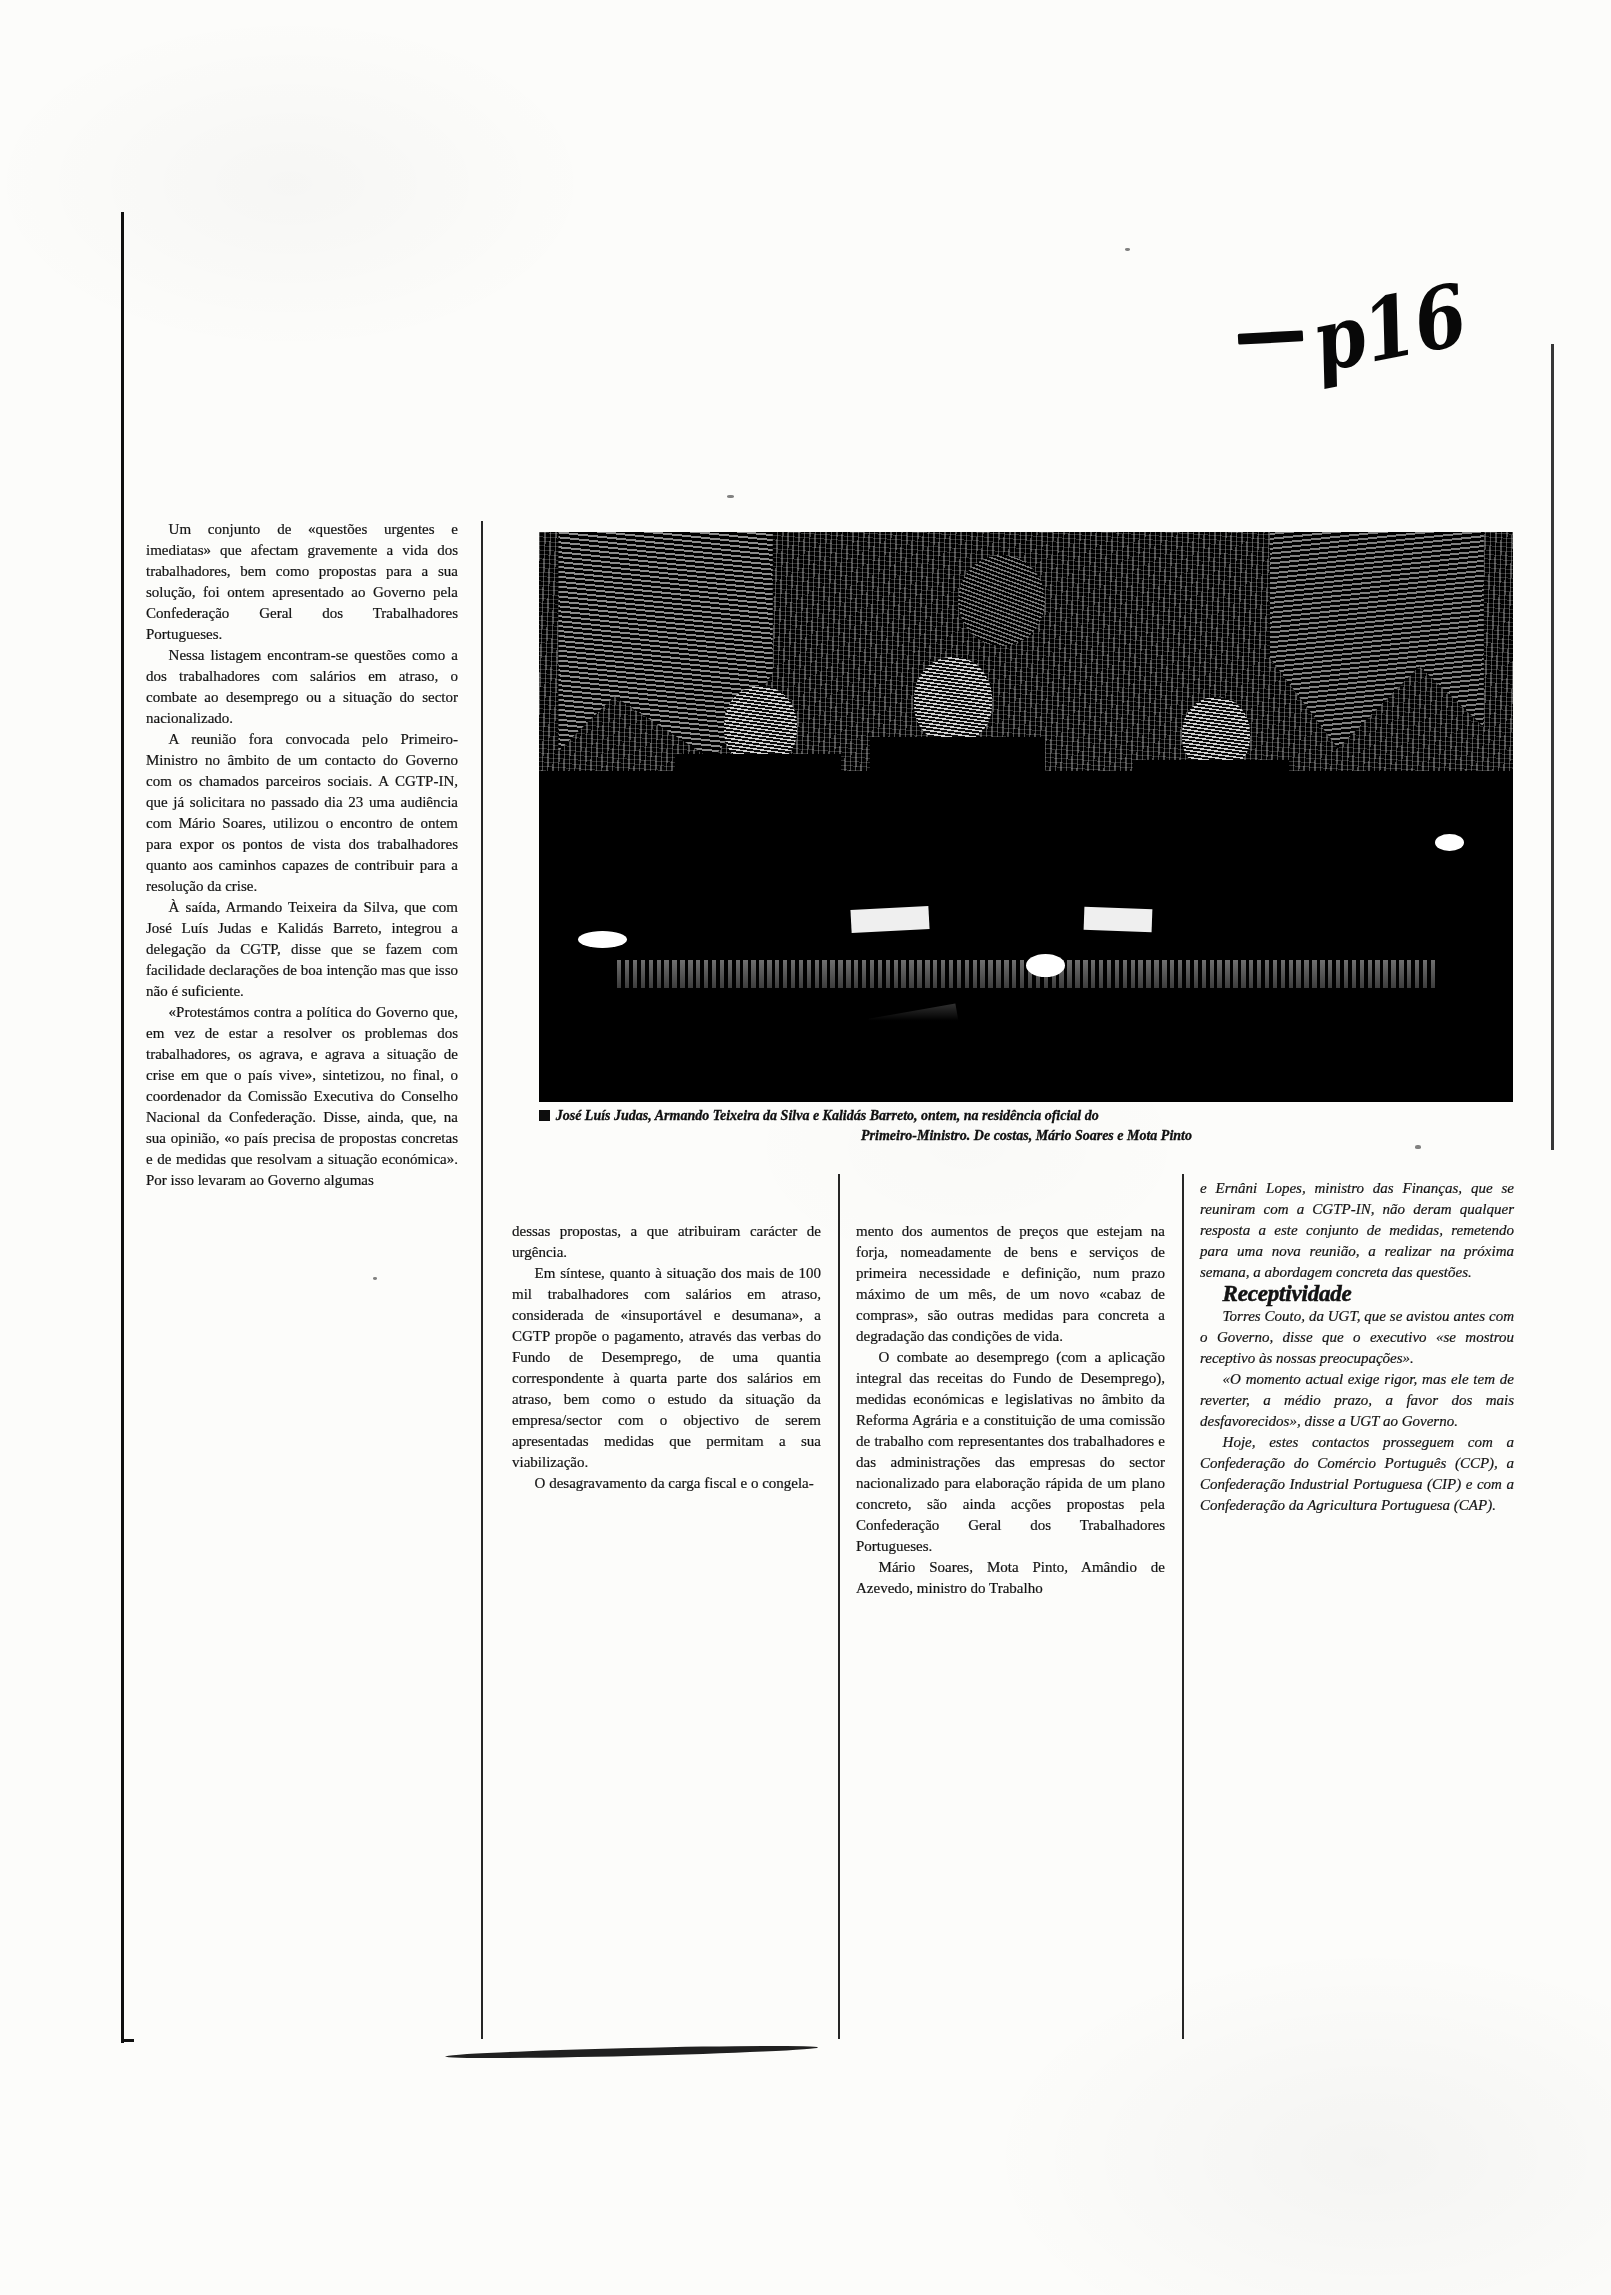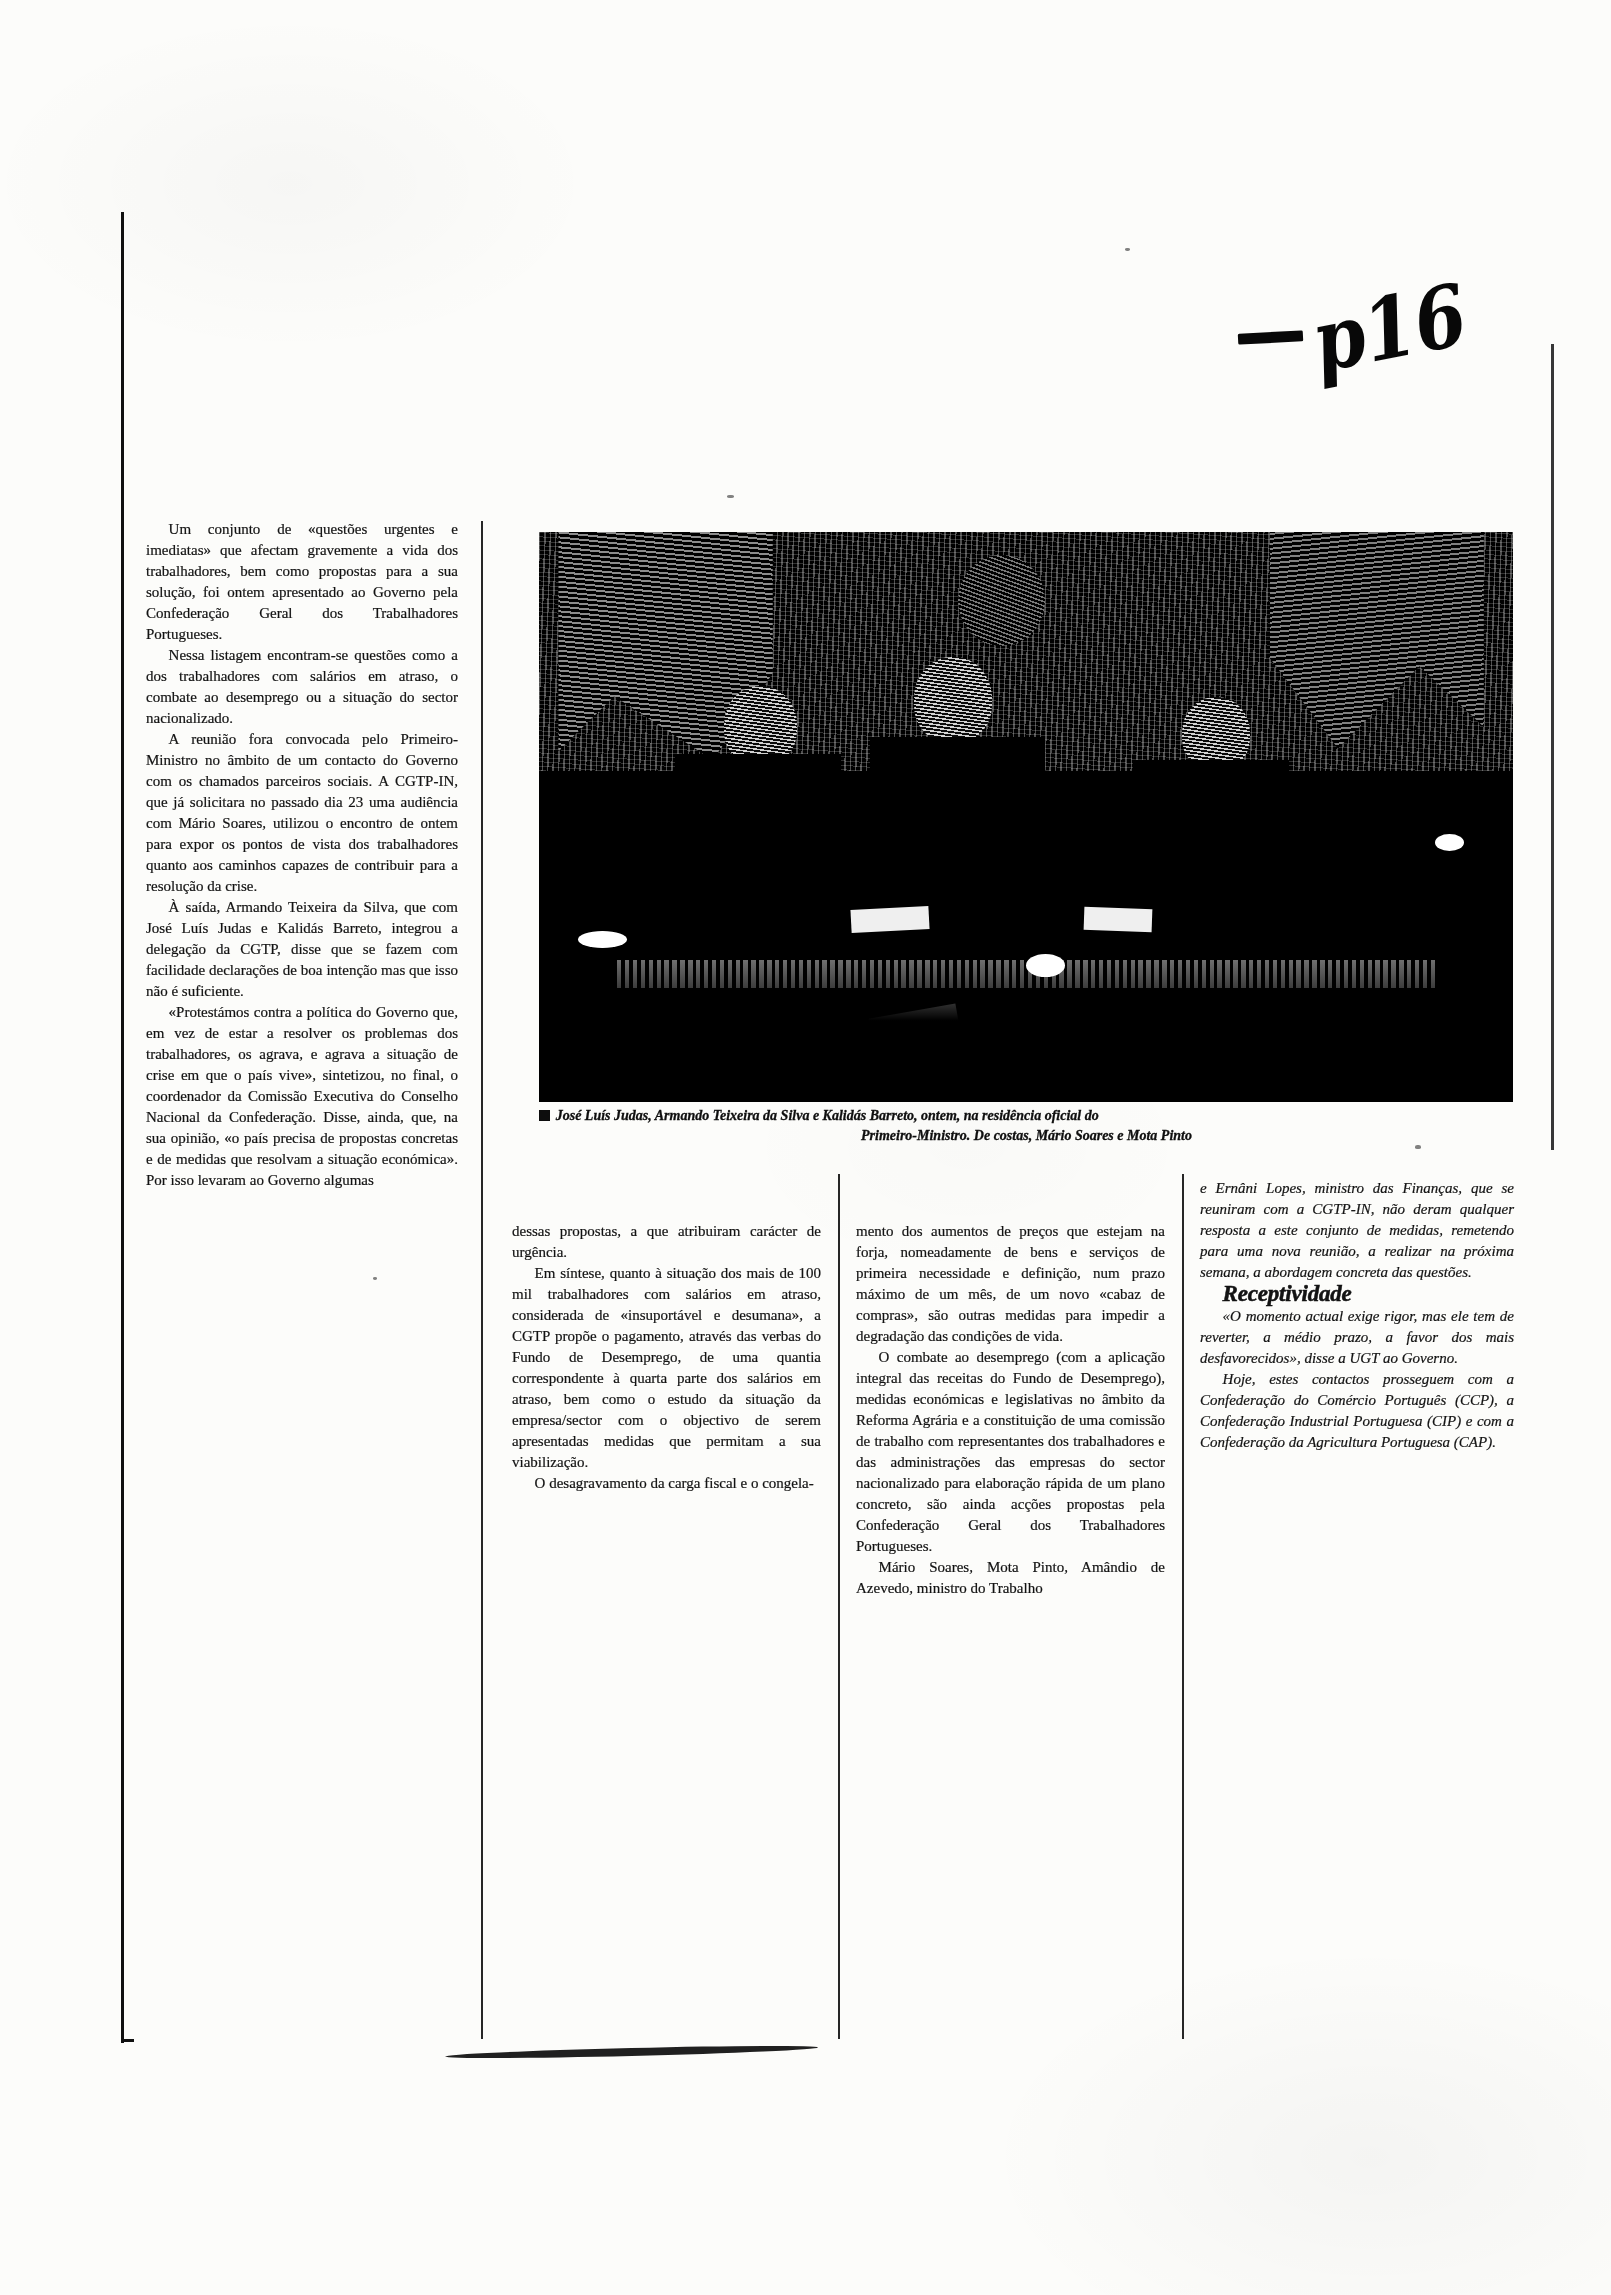--- a/index.html
+++ b/index.html
@@ -271,28 +271,29 @@
     <p>«Protestámos contra a política do Governo que, em vez de estar a resolver os problemas dos trabalhadores, os agrava, e agrava a situação de crise em que o país vive», sintetizou, no final, o coordenador da Comissão Executiva do Conselho Nacional da Confederação. Disse, ainda, que, na sua opinião, «o país precisa de propostas concretas e de medidas que resolvam a situação económica». Por isso levaram ao Governo algumas</p>
   </div>
 
   <div class="col" id="col2">
     <p class="noindent">dessas propostas, a que atribuiram carácter de urgência.</p>
     <p>Em síntese, quanto à situação dos mais de 100 mil trabalhadores com salários em atraso, considerada de «insuportável e desumana», a CGTP propõe o pagamento, através das verbas do Fundo de Desemprego, de uma quantia correspondente à quarta parte dos salários em atraso, bem como o estudo da situação da empresa/sector com o objectivo de serem apresentadas medidas que permitam a sua viabilização.</p>
     <p>O desagravamento da carga fiscal e o congela-</p>
   </div>
 
   <div class="col" id="col3">
-    <p class="noindent">mento dos aumentos de preços que estejam na forja, nomeadamente de bens e serviços de primeira necessidade e definição, num prazo máximo de um mês, de um novo «cabaz de compras», são outras medidas para impedir a degradação das condições de vida.</p>
+    <p class="noindent">mento dos aumentos de preços que estejam na forja, nomeadamente de bens e serviços de primeira necessidade e definição, num prazo máximo de um mês, de um novo «cabaz de compras», são outras medidas para concreta a degradação das condições de vida.</p>
     <p>O combate ao desemprego (com a aplicação integral das receitas do Fundo de Desemprego), medidas económicas e legislativas no âmbito da Reforma Agrária e a constituição de uma comissão de trabalho com representantes dos trabalhadores e das administrações das empresas do sector nacionalizado para elaboração rápida de um plano concreto, são ainda acções propostas pela Confederação Geral dos Trabalhadores Portugueses.</p>
     <p>Mário Soares, Mota Pinto, Amândio de Azevedo, ministro do Trabalho</p>
   </div>
 
   <div class="col" id="col4">
     <p class="noindent">e Ernâni Lopes, ministro das Finanças, que se reuniram com a CGTP-IN, não deram qualquer resposta a este conjunto de medidas, remetendo para uma nova reunião, a realizar na próxima semana, a abordagem concreta das questões.</p>
     <p class="subhead">Receptividade</p>
+    <p>Torres Couto, da UGT, que se avistou antes com o Governo, disse que o executivo «se mostrou receptivo às nossas preocupações».</p>
     <p>«O momento actual exige rigor, mas ele tem de reverter, a médio prazo, a favor dos mais desfavorecidos», disse a UGT ao Governo.</p>
     <p>Hoje, estes contactos prosseguem com a Confederação do Comércio Português (CCP), a Confederação Industrial Portuguesa (CIP) e com a Confederação da Agricultura Portuguesa (CAP).</p>
   </div>
 
   <div id="smudge"></div>
   <div class="fleck" style="left:727px;top:495px;width:6.9px;height:3.4px;"></div>
   <div class="fleck" style="left:1125px;top:248px;width:4.9px;height:2.9px;"></div>
   <div class="fleck" style="left:1415px;top:1145px;width:5.9px;height:3.9px;"></div>
   <div class="fleck" style="left:373px;top:1277px;width:4.4px;height:2.9px;"></div>
 

